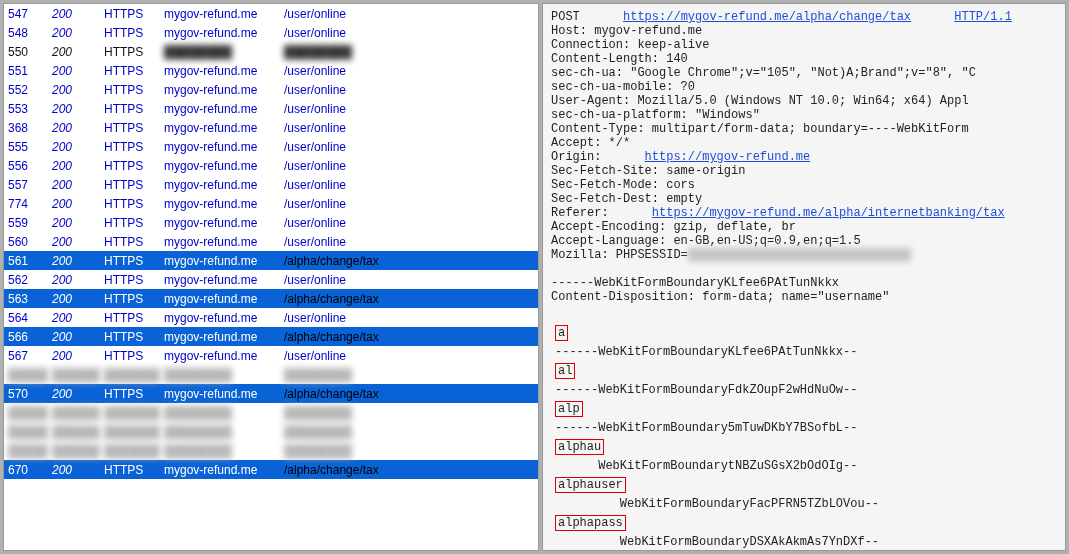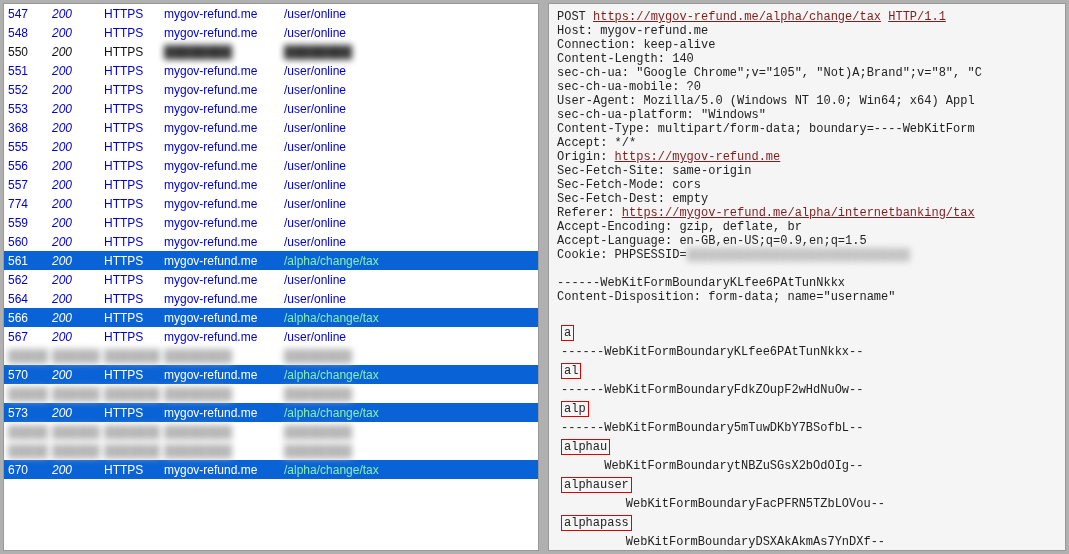--- a/index.html
+++ b/index.html
@@ -9,21 +9,21 @@
     background: #b0b0b0;
     width: 1069px;
     height: 554px;
     overflow: hidden;
     padding: 3px;
   }
   .container {
     display: flex;
     width: 100%;
     height: 100%;
-    gap: 9px;
+    gap: 3px;
   }
   .left-panel {
     width: 536px;
     height: 100%;
     background: #fff;
     overflow-y: auto;
     overflow-x: hidden;
     border: 1px solid #999;
   }
   .right-panel {
@@ -52,37 +52,37 @@
   .col-proto { width: 60px;  }
   .col-host  { width: 120px; }
   .col-path  { width: auto;  }
   tr.row-normal td { color: #0000cc; }
   tr.row-dark   td { color: #111; }
   tr.row-sel {
     background: #0a63d6;
     color: #fff;
   }
   tr.row-sel td { color: #fff; }
-  tr.row-sel td.col-path { color: #86efac; }
+  tr.row-sel td.col-path { color: #000000; }
   tr.row-blur td { color: #aaa; }
   .blur {
     filter: blur(3px);
     opacity: .85;
   }
   .raw-text {
     font-family: "Consolas","Courier New",monospace;
     font-size: 12px;
     line-height: 14px;
     padding: 6px 8px 0 8px;
     white-space: pre;
     background: #f5f5f5;
     color: #222;
     overflow: hidden;
   }
-  .raw-text a { color: #7f1d1d; text-decoration: underline; }
+  .raw-text a { color: #1d4ed8; text-decoration: underline; margin-left: 36px; }
   .blurseg {
     display: inline-block;
     color: #bbb;
     filter: blur(3px);
     opacity:.85;
   }
   .frag-group { margin-top: 6px; }
   .fragment {
     font-family: "Consolas","Courier New",monospace;
     font-size: 12px;
@@ -205,20 +205,27 @@
             <td class="col-host">mygov-refund.me</td>
             <td class="col-path">/alpha/change/tax</td>
           </tr>
           <tr class="row-normal">
             <td class="col-id">562</td>
             <td class="col-status">200</td>
             <td class="col-proto">HTTPS</td>
             <td class="col-host">mygov-refund.me</td>
             <td class="col-path">/user/online</td>
           </tr>
+          <tr class="row-sel">
+            <td class="col-id">563</td>
+            <td class="col-status">200</td>
+            <td class="col-proto">HTTPS</td>
+            <td class="col-host">mygov-refund.me</td>
+            <td class="col-path">/alpha/change/tax</td>
+          </tr>
           <tr class="row-normal">
             <td class="col-id">564</td>
             <td class="col-status">200</td>
             <td class="col-proto">HTTPS</td>
             <td class="col-host">mygov-refund.me</td>
             <td class="col-path">/user/online</td>
           </tr>
           <tr class="row-sel">
             <td class="col-id">566</td>
             <td class="col-status">200</td>
@@ -246,27 +253,20 @@
             <td class="col-proto">HTTPS</td>
             <td class="col-host">mygov-refund.me</td>
             <td class="col-path">/alpha/change/tax</td>
           </tr>
           <tr class="row-blur">
             <td class="col-id blur">████████</td>
             <td class="col-status blur">████████</td>
             <td class="col-proto blur">████████</td>
             <td class="col-host blur">████████</td>
             <td class="col-path blur">████████</td>
-          </tr>
-          <tr class="row-sel">
-            <td class="col-id">573</td>
-            <td class="col-status">200</td>
-            <td class="col-proto">HTTPS</td>
-            <td class="col-host">mygov-refund.me</td>
-            <td class="col-path">/alpha/change/tax</td>
           </tr>
           <tr class="row-blur">
             <td class="col-id blur">████████</td>
             <td class="col-status blur">████████</td>
             <td class="col-proto blur">████████</td>
             <td class="col-host blur">████████</td>
             <td class="col-path blur">████████</td>
           </tr>
           <tr class="row-blur">
             <td class="col-id blur">████████</td>
@@ -296,20 +296,20 @@
 <span>sec-ch-ua-platform: "Windows"</span>
 <span>Content-Type: multipart/form-data; boundary=----WebKitForm</span>
 <span>Accept: */*</span>
 <span>Origin: </span><a href="#">https://mygov-refund.me</a>
 <span>Sec-Fetch-Site: same-origin</span>
 <span>Sec-Fetch-Mode: cors</span>
 <span>Sec-Fetch-Dest: empty</span>
 <span>Referer: </span><a href="#">https://mygov-refund.me/alpha/internetbanking/tax</a>
 <span>Accept-Encoding: gzip, deflate, br</span>
 <span>Accept-Language: en-GB,en-US;q=0.9,en;q=1.5</span>
-<span>Cookie: PHPSESSID=</span><span class="blurseg">███████████████████████████████</span>
+<span>Mozilla: PHPSESSID=</span><span class="blurseg">███████████████████████████████</span>
 <span></span>
 <span>------WebKitFormBoundaryKLfee6PAtTunNkkx</span>
 <span>Content-Disposition: form-data; name="username"</span>
 <span></span>
 <div class="frag-group"><div class="fragment"><span class="hlbox">a</span></div><div class="fragment"><span>-</span><span>-----WebKitFormBoundaryKLfee6PAtTunNkkx--</span></div><div class="fragment"><span class="hlbox">al</span></div><div class="fragment"><span>--</span><span>----WebKitFormBoundaryFdkZOupF2wHdNuOw--</span></div><div class="fragment"><span class="hlbox">alp</span></div><div class="fragment"><span>---</span><span>---WebKitFormBoundary5mTuwDKbY7BSofbL--</span></div><div class="fragment"><span class="hlbox">alphau</span></div><div class="fragment">&nbsp;&nbsp;&nbsp;&nbsp;&nbsp;&nbsp;<span></span><span>WebKitFormBoundarytNBZuSGsX2bOdOIg--</span></div><div class="fragment"><span class="hlbox">alphauser</span></div><div class="fragment">&nbsp;&nbsp;&nbsp;&nbsp;&nbsp;&nbsp;&nbsp;&nbsp;&nbsp;<span></span><span>WebKitFormBoundaryFacPFRN5TZbLOVou--</span></div><div class="fragment"><span class="hlbox">alphapass</span></div><div class="fragment">&nbsp;&nbsp;&nbsp;&nbsp;&nbsp;&nbsp;&nbsp;&nbsp;&nbsp;<span></span><span>WebKitFormBoundaryDSXAkAkmAs7YnDXf--</span></div></div></div>
   </div>
 </div>
 
 </body></html>

